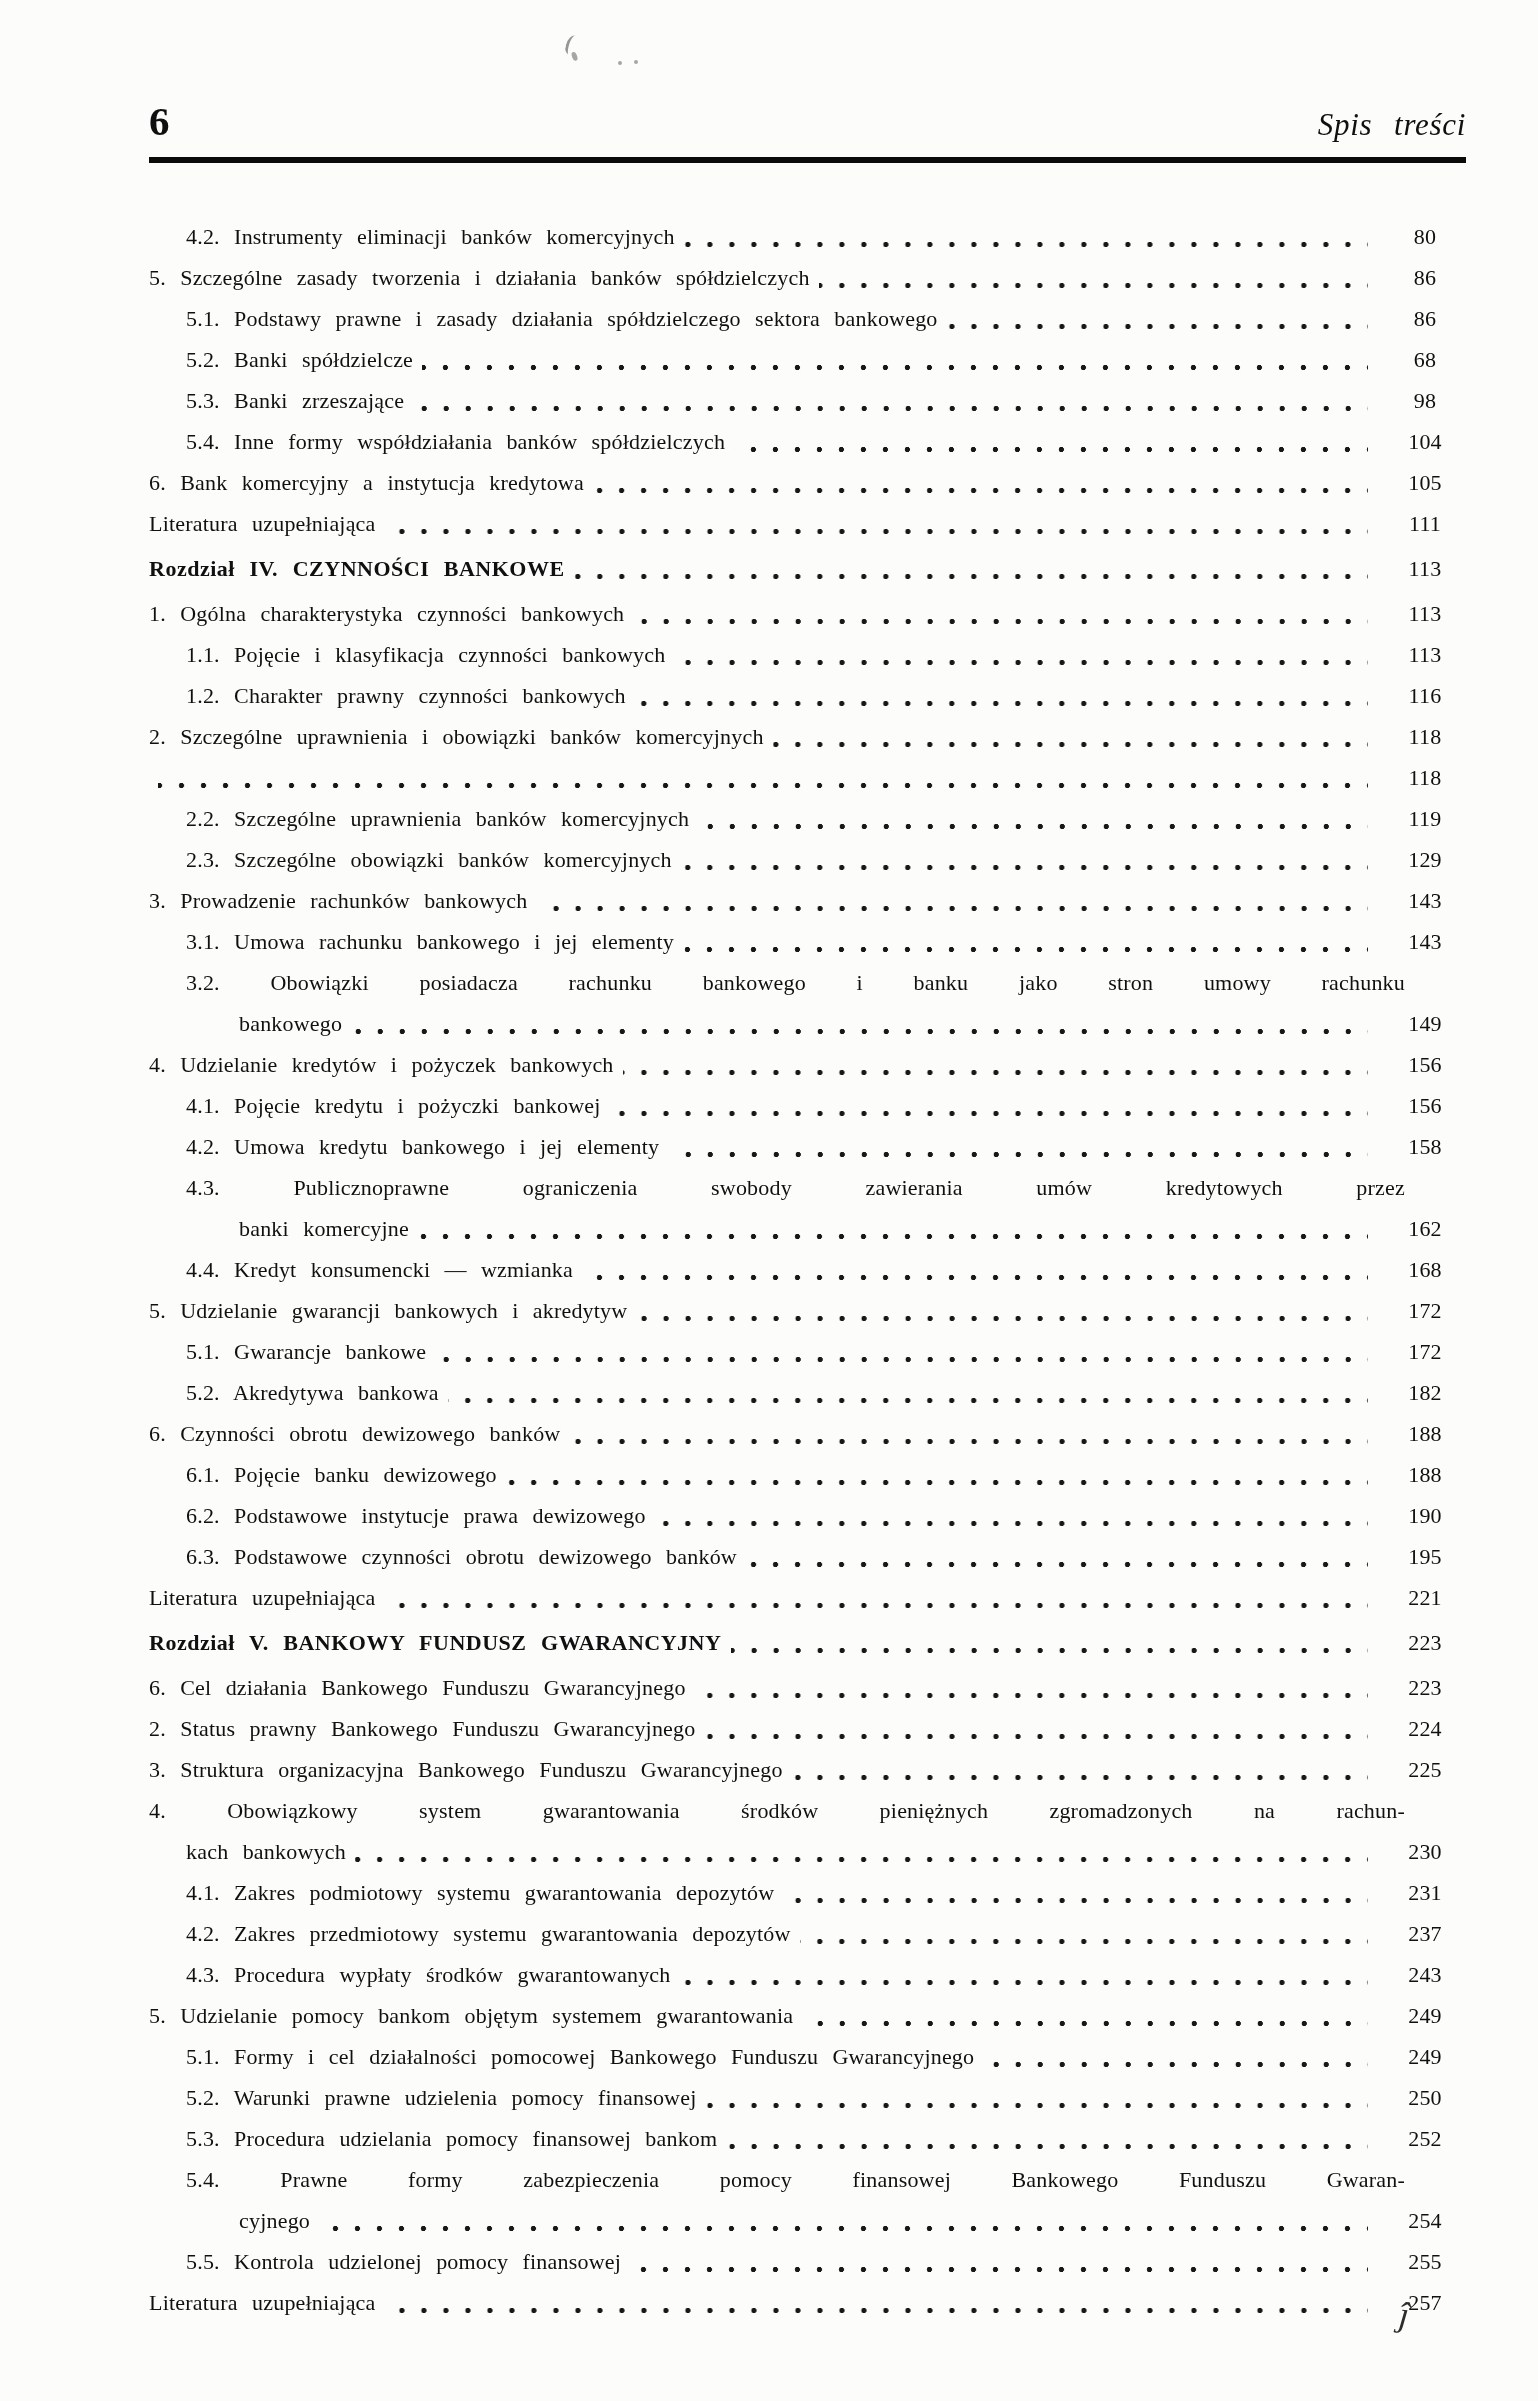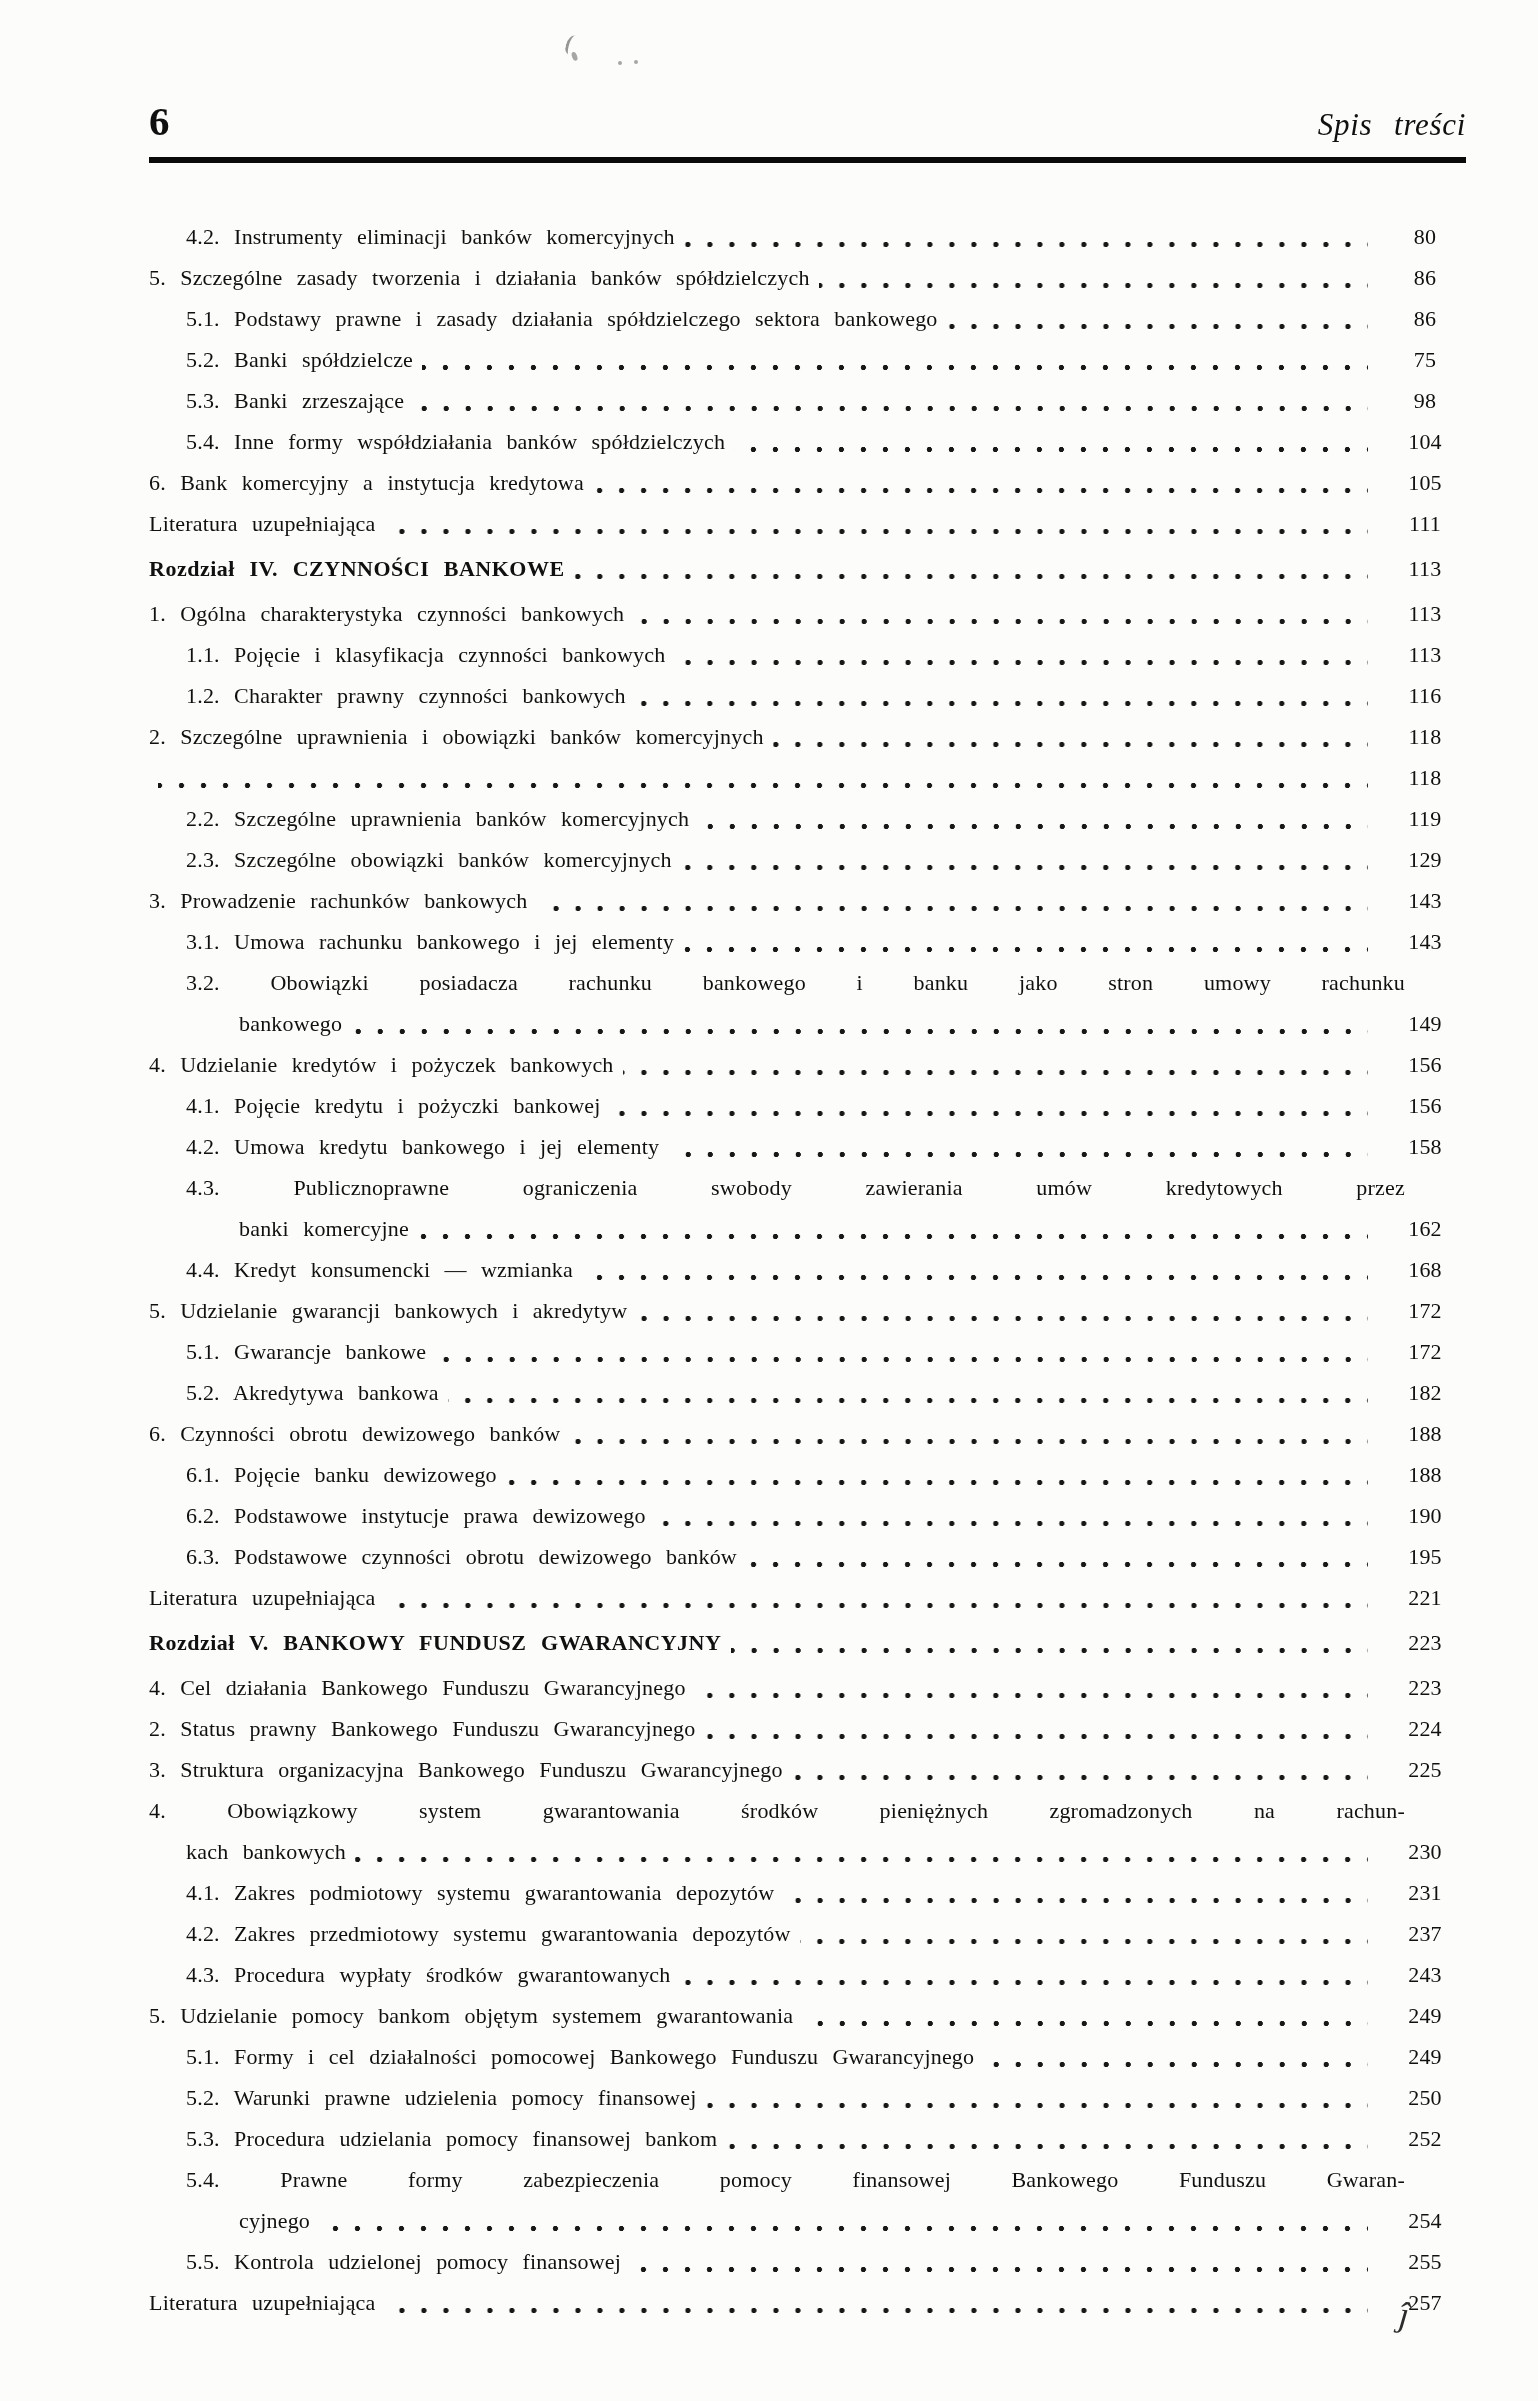--- a/index.html
+++ b/index.html
@@ -136,21 +136,21 @@
         <span class="pg">86</span>
       </div>
       <div class="row">
         <span class="txt ind-1">5.1. Podstawy prawne i zasady działania spółdzielczego sektora bankowego</span>
         <span class="dots"></span>
         <span class="pg">86</span>
       </div>
       <div class="row">
         <span class="txt ind-1">5.2. Banki spółdzielcze</span>
         <span class="dots"></span>
-        <span class="pg">75</span>
+        <span class="pg">68</span>
       </div>
       <div class="row">
         <span class="txt ind-1">5.3. Banki zrzeszające</span>
         <span class="dots"></span>
         <span class="pg">98</span>
       </div>
       <div class="row">
         <span class="txt ind-1">5.4. Inne formy współdziałania banków spółdzielczych</span>
         <span class="dots"></span>
         <span class="pg">104</span>
@@ -289,21 +289,21 @@
         <span class="txt ind-0">Literatura uzupełniająca</span>
         <span class="dots"></span>
         <span class="pg">221</span>
       </div>
       <div class="row chapter">
         <span class="txt ind-0">Rozdział V. BANKOWY FUNDUSZ GWARANCYJNY</span>
         <span class="dots"></span>
         <span class="pg">223</span>
       </div>
       <div class="row">
-        <span class="txt ind-0">4. Cel działania Bankowego Funduszu Gwarancyjnego</span>
+        <span class="txt ind-0">6. Cel działania Bankowego Funduszu Gwarancyjnego</span>
         <span class="dots"></span>
         <span class="pg">223</span>
       </div>
       <div class="row">
         <span class="txt ind-0">2. Status prawny Bankowego Funduszu Gwarancyjnego</span>
         <span class="dots"></span>
         <span class="pg">224</span>
       </div>
       <div class="row">
         <span class="txt ind-0">3. Struktura organizacyjna Bankowego Funduszu Gwarancyjnego</span>

